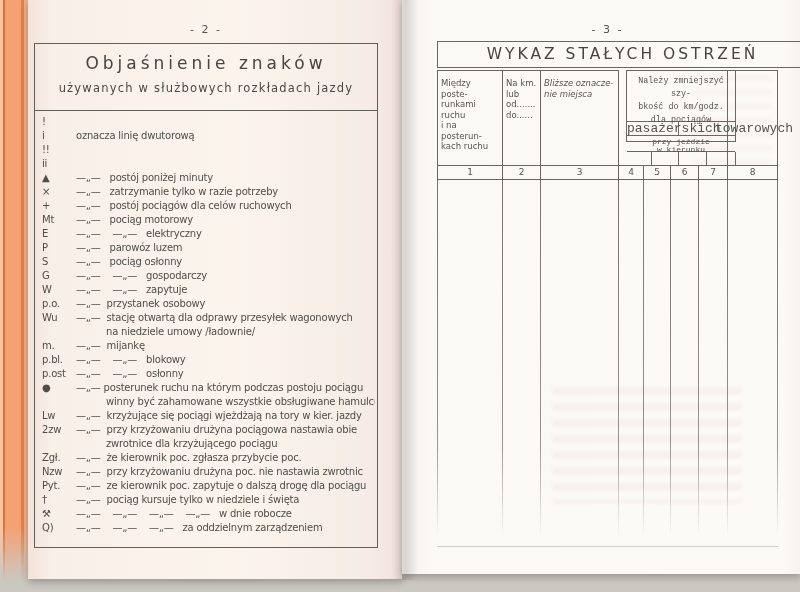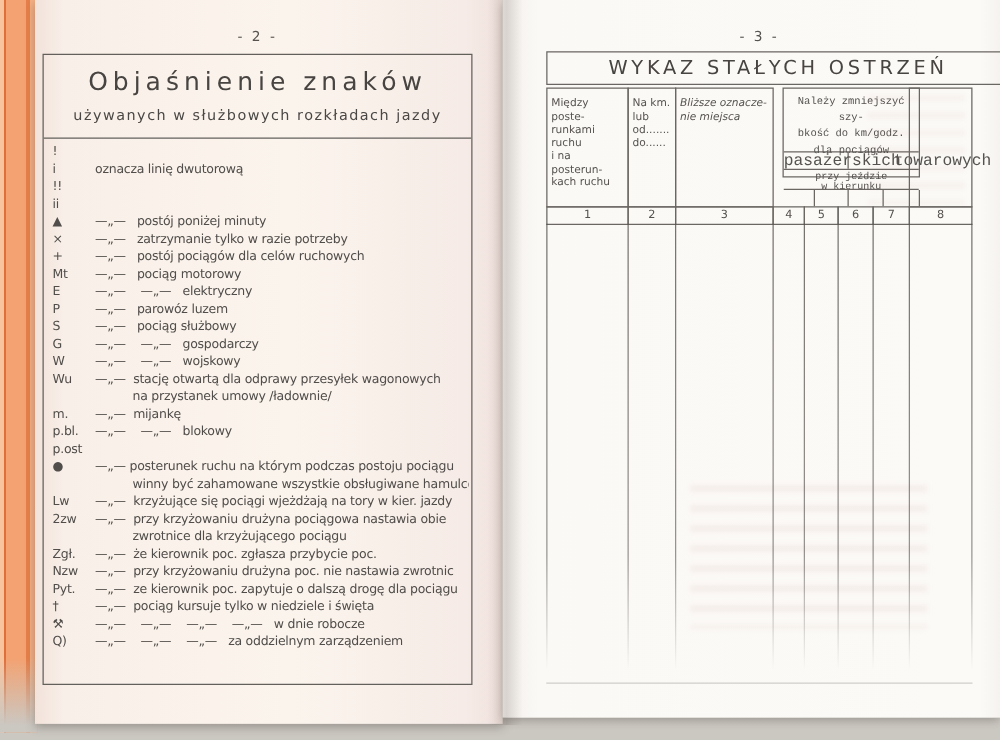--- a/index.html
+++ b/index.html
@@ -21,21 +21,21 @@
     background:linear-gradient(to right,#f2eeea 0,#fbf9f6 7%,#fbfaf7 96%,#f6f3ef 100%);}
   .gutter{position:absolute;left:390px;top:0;width:28px;height:580px;z-index:6;pointer-events:none;
     background:linear-gradient(to right,rgba(0,0,0,0) 0,rgba(90,70,60,.10) 35%,rgba(60,45,40,.14) 55%,rgba(0,0,0,0) 100%);}
 
   .pagenum{position:absolute;font-size:11px;letter-spacing:2px;text-align:center;color:#55524f;}
 
   
   .legend-box{position:absolute;left:6px;top:43px;width:344px;height:505px;
     border:1.6px solid #63605c;box-sizing:border-box;}
   .legend-title{height:66px;border-bottom:1.4px solid #63605c;text-align:center;}
-  .lt1{padding-top:9px;font-size:20px;letter-spacing:4px;color:#474441;}
+  .lt1{padding-top:9px;font-size:17px;letter-spacing:4px;color:#474441;}
   .lt2{padding-top:8px;font-size:11.5px;letter-spacing:1.2px;color:#4a4744;}
   .legend-list{padding:4px 2px 0 4px;}
   .lrow{display:flex;height:14px;line-height:14px;font-size:10px;letter-spacing:-0.2px;white-space:pre;color:#504d4a;}
   .lsym{flex:none;width:34px;padding-left:3px;}
   .ltext{flex:1;overflow:hidden;}
   .ltext.cont{padding-left:30px;}
 
   
   .title-box{position:absolute;left:35px;top:41px;width:371px;height:27px;border:1.4px solid #6a6662;
     box-sizing:border-box;text-align:center;font-size:15.5px;letter-spacing:3px;line-height:25px;color:#474441;}
@@ -86,28 +86,29 @@
           <div class="lrow"><span class="lsym">!</span><span class="ltext"></span></div>
           <div class="lrow"><span class="lsym">i</span><span class="ltext">oznacza linię dwutorową</span></div>
           <div class="lrow"><span class="lsym">!!</span><span class="ltext"></span></div>
           <div class="lrow"><span class="lsym">ii</span></div>
           <div class="lrow"><span class="lsym">▲</span><span class="ltext">—„—   postój poniżej minuty</span></div>
           <div class="lrow"><span class="lsym">×</span><span class="ltext">—„—   zatrzymanie tylko w razie potrzeby</span></div>
           <div class="lrow"><span class="lsym">+</span><span class="ltext">—„—   postój pociągów dla celów ruchowych</span></div>
           <div class="lrow"><span class="lsym">Mt</span><span class="ltext">—„—   pociąg motorowy</span></div>
           <div class="lrow"><span class="lsym">E</span><span class="ltext">—„—    —„—   elektryczny</span></div>
           <div class="lrow"><span class="lsym">P</span><span class="ltext">—„—   parowóz luzem</span></div>
-          <div class="lrow"><span class="lsym">S</span><span class="ltext">—„—   pociąg służbowy</span></div>
+          <div class="lrow"><span class="lsym">S</span><span class="ltext">—„—   pociąg osłonny</span></div>
           <div class="lrow"><span class="lsym">G</span><span class="ltext">—„—    —„—   gospodarczy</span></div>
-          <div class="lrow"><span class="lsym">W</span><span class="ltext">—„—    —„—   wojskowy</span></div>
+          <div class="lrow"><span class="lsym">W</span><span class="ltext">—„—    —„—   zapytuje</span></div>
+          <div class="lrow"><span class="lsym">p.o.</span><span class="ltext">—„—  przystanek osobowy</span></div>
           <div class="lrow"><span class="lsym">Wu</span><span class="ltext">—„—  stację otwartą dla odprawy przesyłek wagonowych</span></div>
-          <div class="lrow"><span class="lsym"></span><span class="ltext cont">na przystanek umowy /ładownie/</span></div>
+          <div class="lrow"><span class="lsym"></span><span class="ltext cont">na niedziele umowy /ładownie/</span></div>
           <div class="lrow"><span class="lsym">m.</span><span class="ltext">—„—  mijankę</span></div>
           <div class="lrow"><span class="lsym">p.bl.</span><span class="ltext">—„—    —„—   blokowy</span></div>
-          <div class="lrow"><span class="lsym">p.ost</span></div>
+          <div class="lrow"><span class="lsym">p.ost</span><span class="ltext">—„—    —„—   osłonny</span></div>
           <div class="lrow"><span class="lsym">●</span><span class="ltext">—„— posterunek ruchu na którym podczas postoju pociągu</span></div>
           <div class="lrow"><span class="lsym"></span><span class="ltext cont">winny być zahamowane wszystkie obsługiwane hamulce</span></div>
           <div class="lrow"><span class="lsym">Lw</span><span class="ltext">—„—  krzyżujące się pociągi wjeżdżają na tory w kier. jazdy</span></div>
           <div class="lrow"><span class="lsym">2zw</span><span class="ltext">—„—  przy krzyżowaniu drużyna pociągowa nastawia obie</span></div>
           <div class="lrow"><span class="lsym"></span><span class="ltext cont">zwrotnice dla krzyżującego pociągu</span></div>
           <div class="lrow"><span class="lsym">Zgł.</span><span class="ltext">—„—  że kierownik poc. zgłasza przybycie poc.</span></div>
           <div class="lrow"><span class="lsym">Nzw</span><span class="ltext">—„—  przy krzyżowaniu drużyna poc. nie nastawia zwrotnic</span></div>
           <div class="lrow"><span class="lsym">Pyt.</span><span class="ltext">—„—  ze kierownik poc. zapytuje o dalszą drogę dla pociągu</span></div>
           <div class="lrow"><span class="lsym">†</span><span class="ltext">—„—  pociąg kursuje tylko w niedziele i święta</span></div>
           <div class="lrow"><span class="lsym">⚒</span><span class="ltext">—„—    —„—    —„—    —„—   w dnie robocze</span></div>

